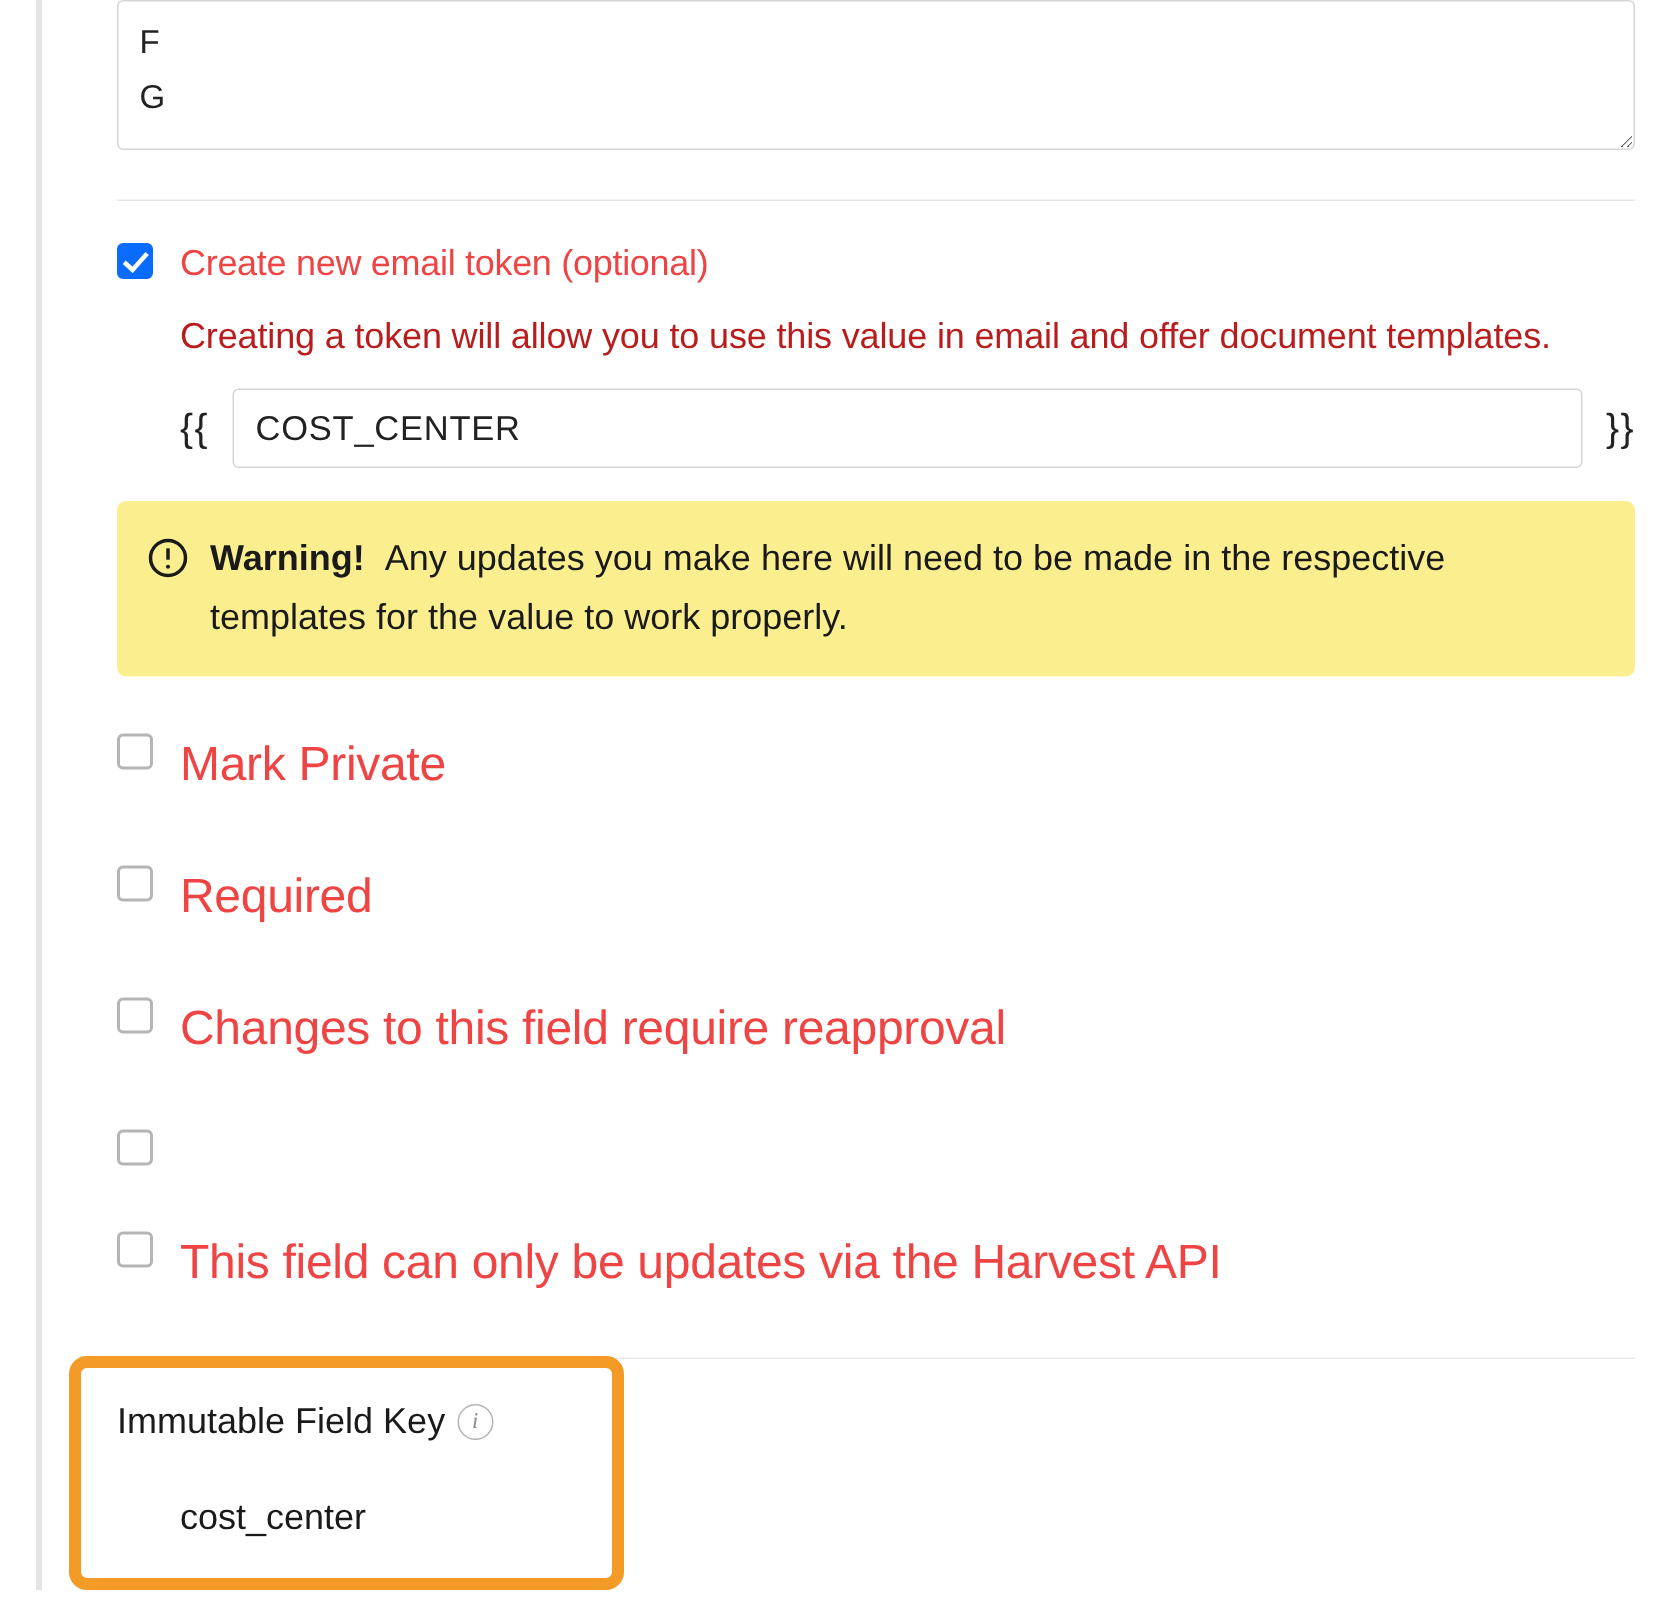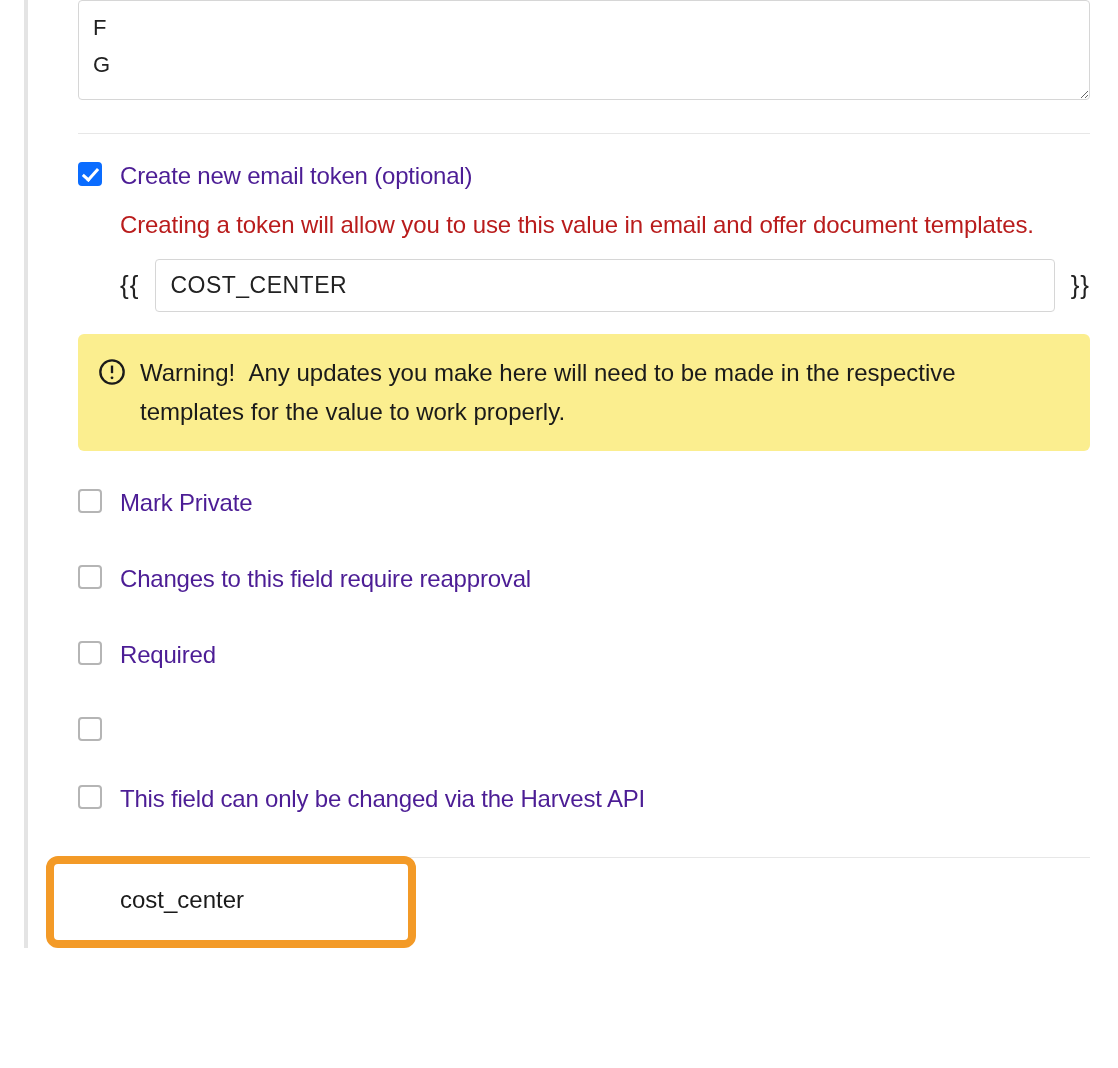--- a/index.html
+++ b/index.html
@@ -63,21 +63,21 @@
       left: 6px;
       top: 1px;
       width: 6px;
       height: 13px;
       border: solid #fff;
       border-width: 0 3px 3px 0;
       transform: rotate(42deg);
     }
     .cb-label {
       font-size: 24px;
-      color: #4c1d95;
+      color: #ef4444;
       letter-spacing: -0.2px;
     }
     .token-desc {
       margin-left: 42px;
       color: #b91c1c;
       font-size: 24px;
       margin-top: 6px;
       margin-bottom: 16px;
       line-height: 1.55;
       letter-spacing: -0.1px;
@@ -117,27 +117,27 @@
       margin-bottom: 34px;
       line-height: 1.6;
     }
     .warning-icon {
       width: 28px;
       height: 28px;
       flex-shrink: 0;
       margin-top: 4px;
     }
     .warning-text strong {
-      font-weight: 400;
+      font-weight: 700;
     }
     .options-list .cb-row {
       margin-bottom: 40px;
     }
     .options-list .cb-label {
-      font-size: 24px;
+      font-size: 32px;
     }
     .field-key-section {
       border-top: 1px solid #e7e7e7;
       margin-top: 0;
       position: relative;
     }
     .highlight-box {
       border: 8px solid #f39a27;
       border-radius: 12px;
       padding: 18px 24px 22px 24px;
@@ -207,34 +207,38 @@
     </div>
   </div>
 
   <div class="options-list">
     <div class="cb-row">
       <div class="cb"></div>
       <div class="cb-label">Mark Private</div>
     </div>
     <div class="cb-row">
       <div class="cb"></div>
+      <div class="cb-label">Required</div>
+    </div>
+    <div class="cb-row">
+      <div class="cb"></div>
       <div class="cb-label">Changes to this field require reapproval</div>
     </div>
     <div class="cb-row">
       <div class="cb"></div>
-      <div class="cb-label">Required</div>
-    </div>
-    <div class="cb-row">
-      <div class="cb"></div>
-    </div>
-    <div class="cb-row">
-      <div class="cb"></div>
-      <div class="cb-label">This field can only be changed via the Harvest API</div>
+    </div>
+    <div class="cb-row">
+      <div class="cb"></div>
+      <div class="cb-label">This field can only be updates via the Harvest API</div>
     </div>
   </div>
 
   <div class="field-key-section">
     <div class="highlight-box">
+      <div class="field-key-label">
+        <span>Immutable Field Key</span>
+        <span class="info-icon">i</span>
+      </div>
       <div class="field-key-value">cost_center</div>
     </div>
   </div>
 
 </div>
 
 </body></html>

